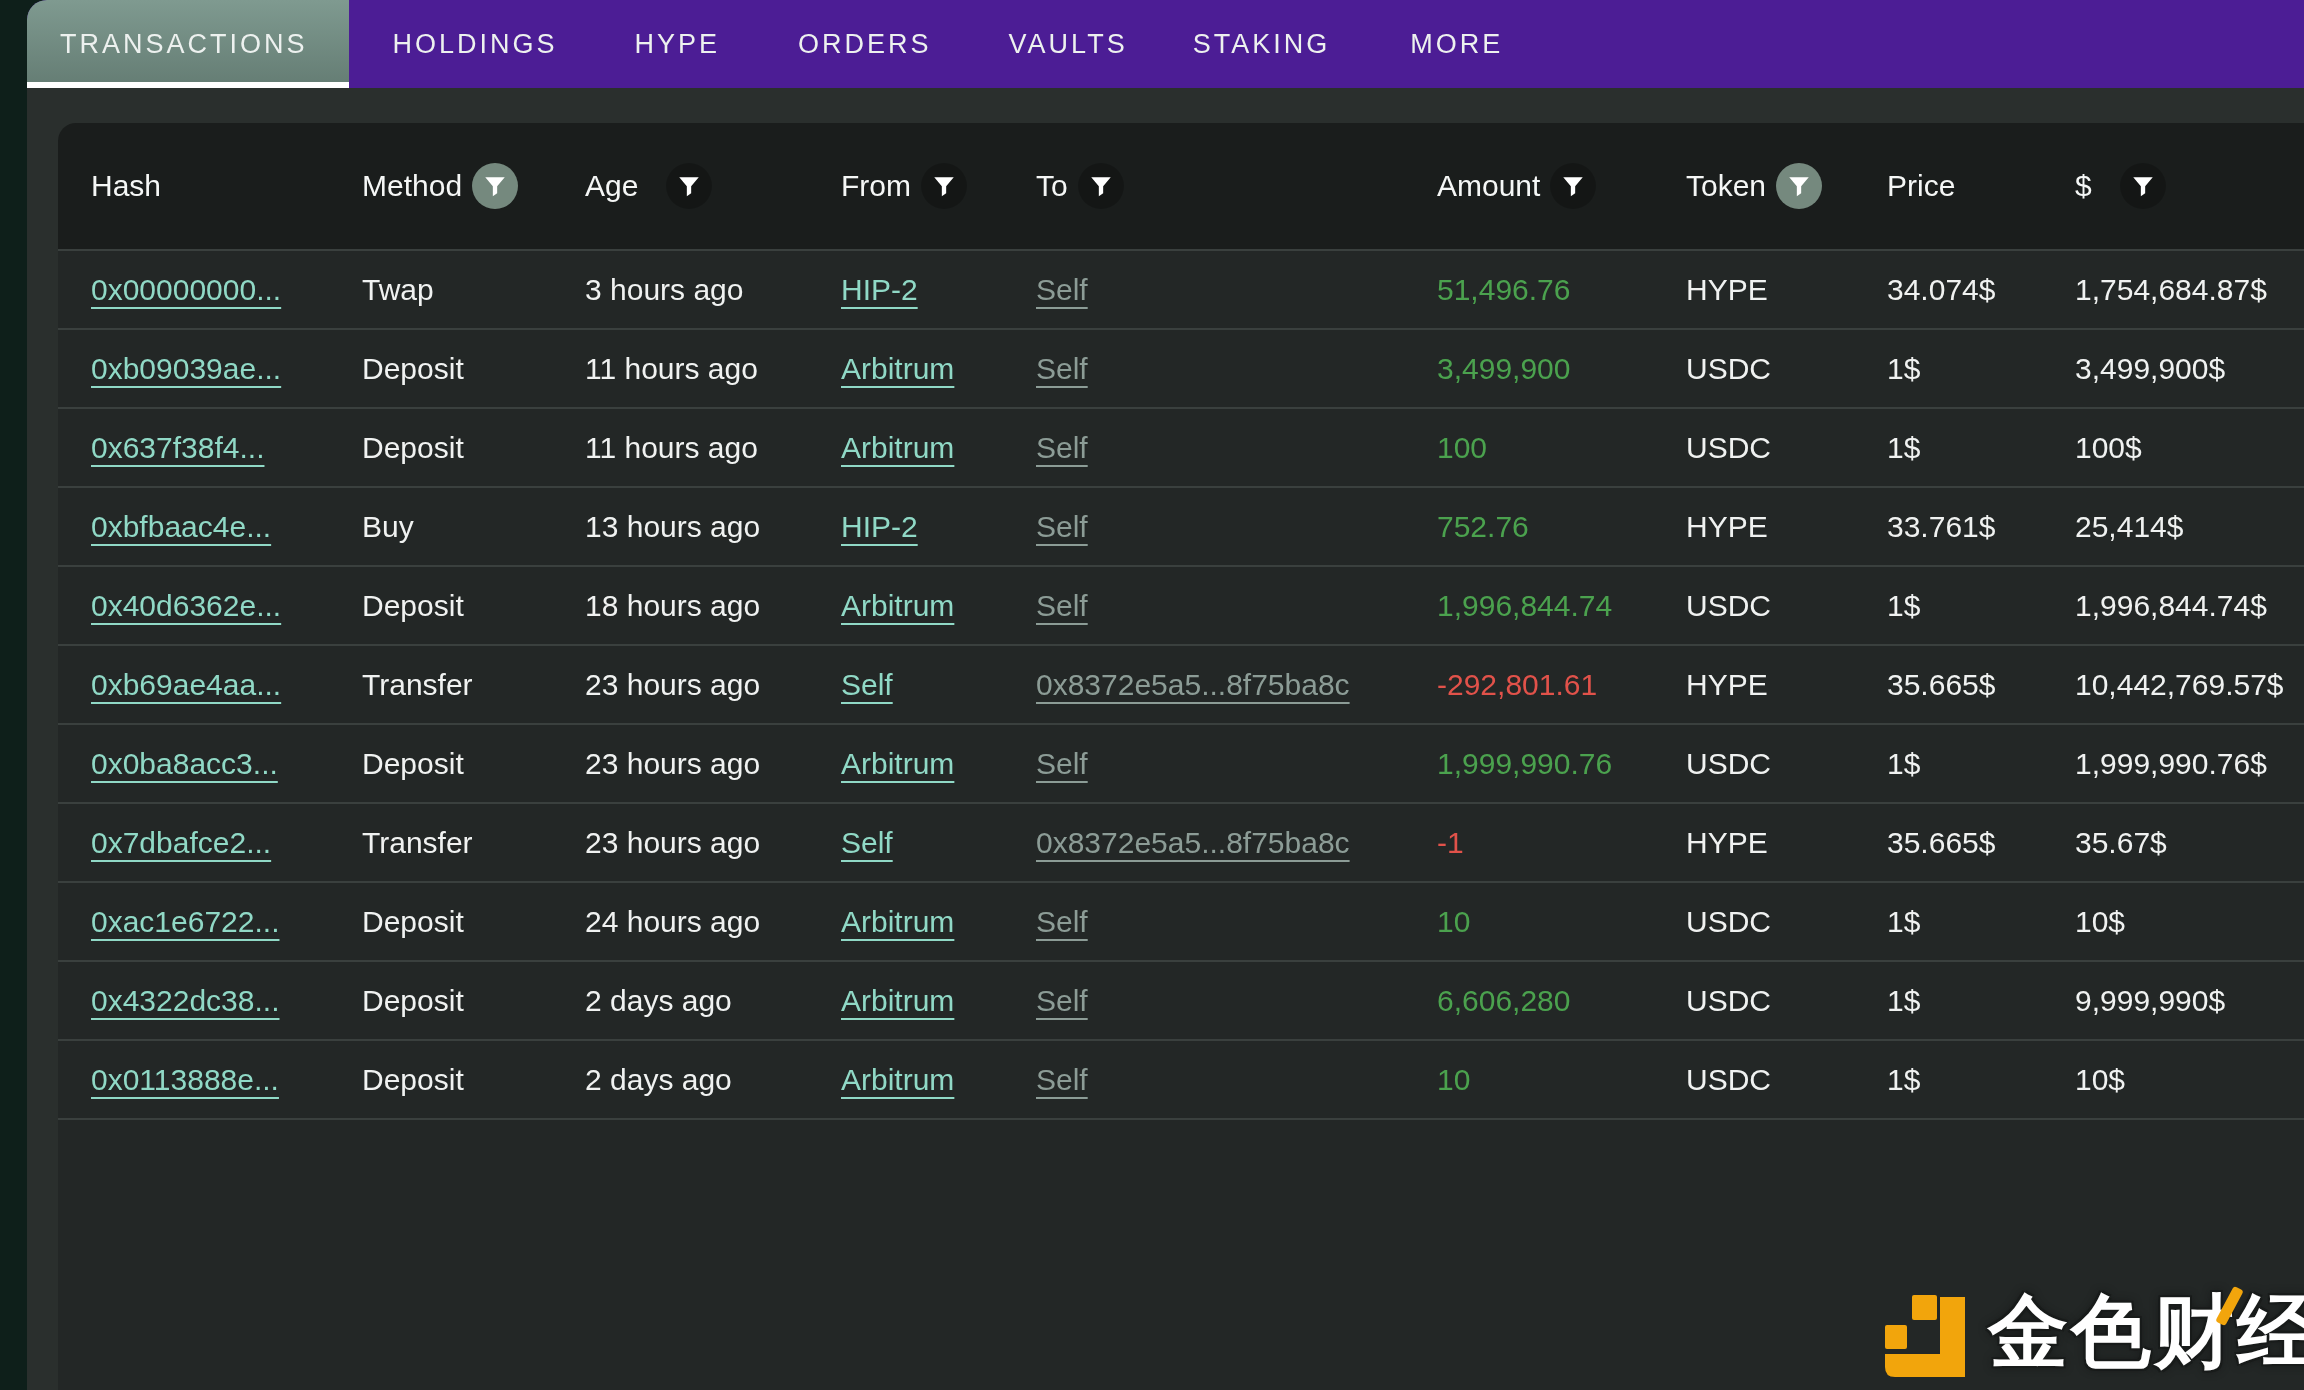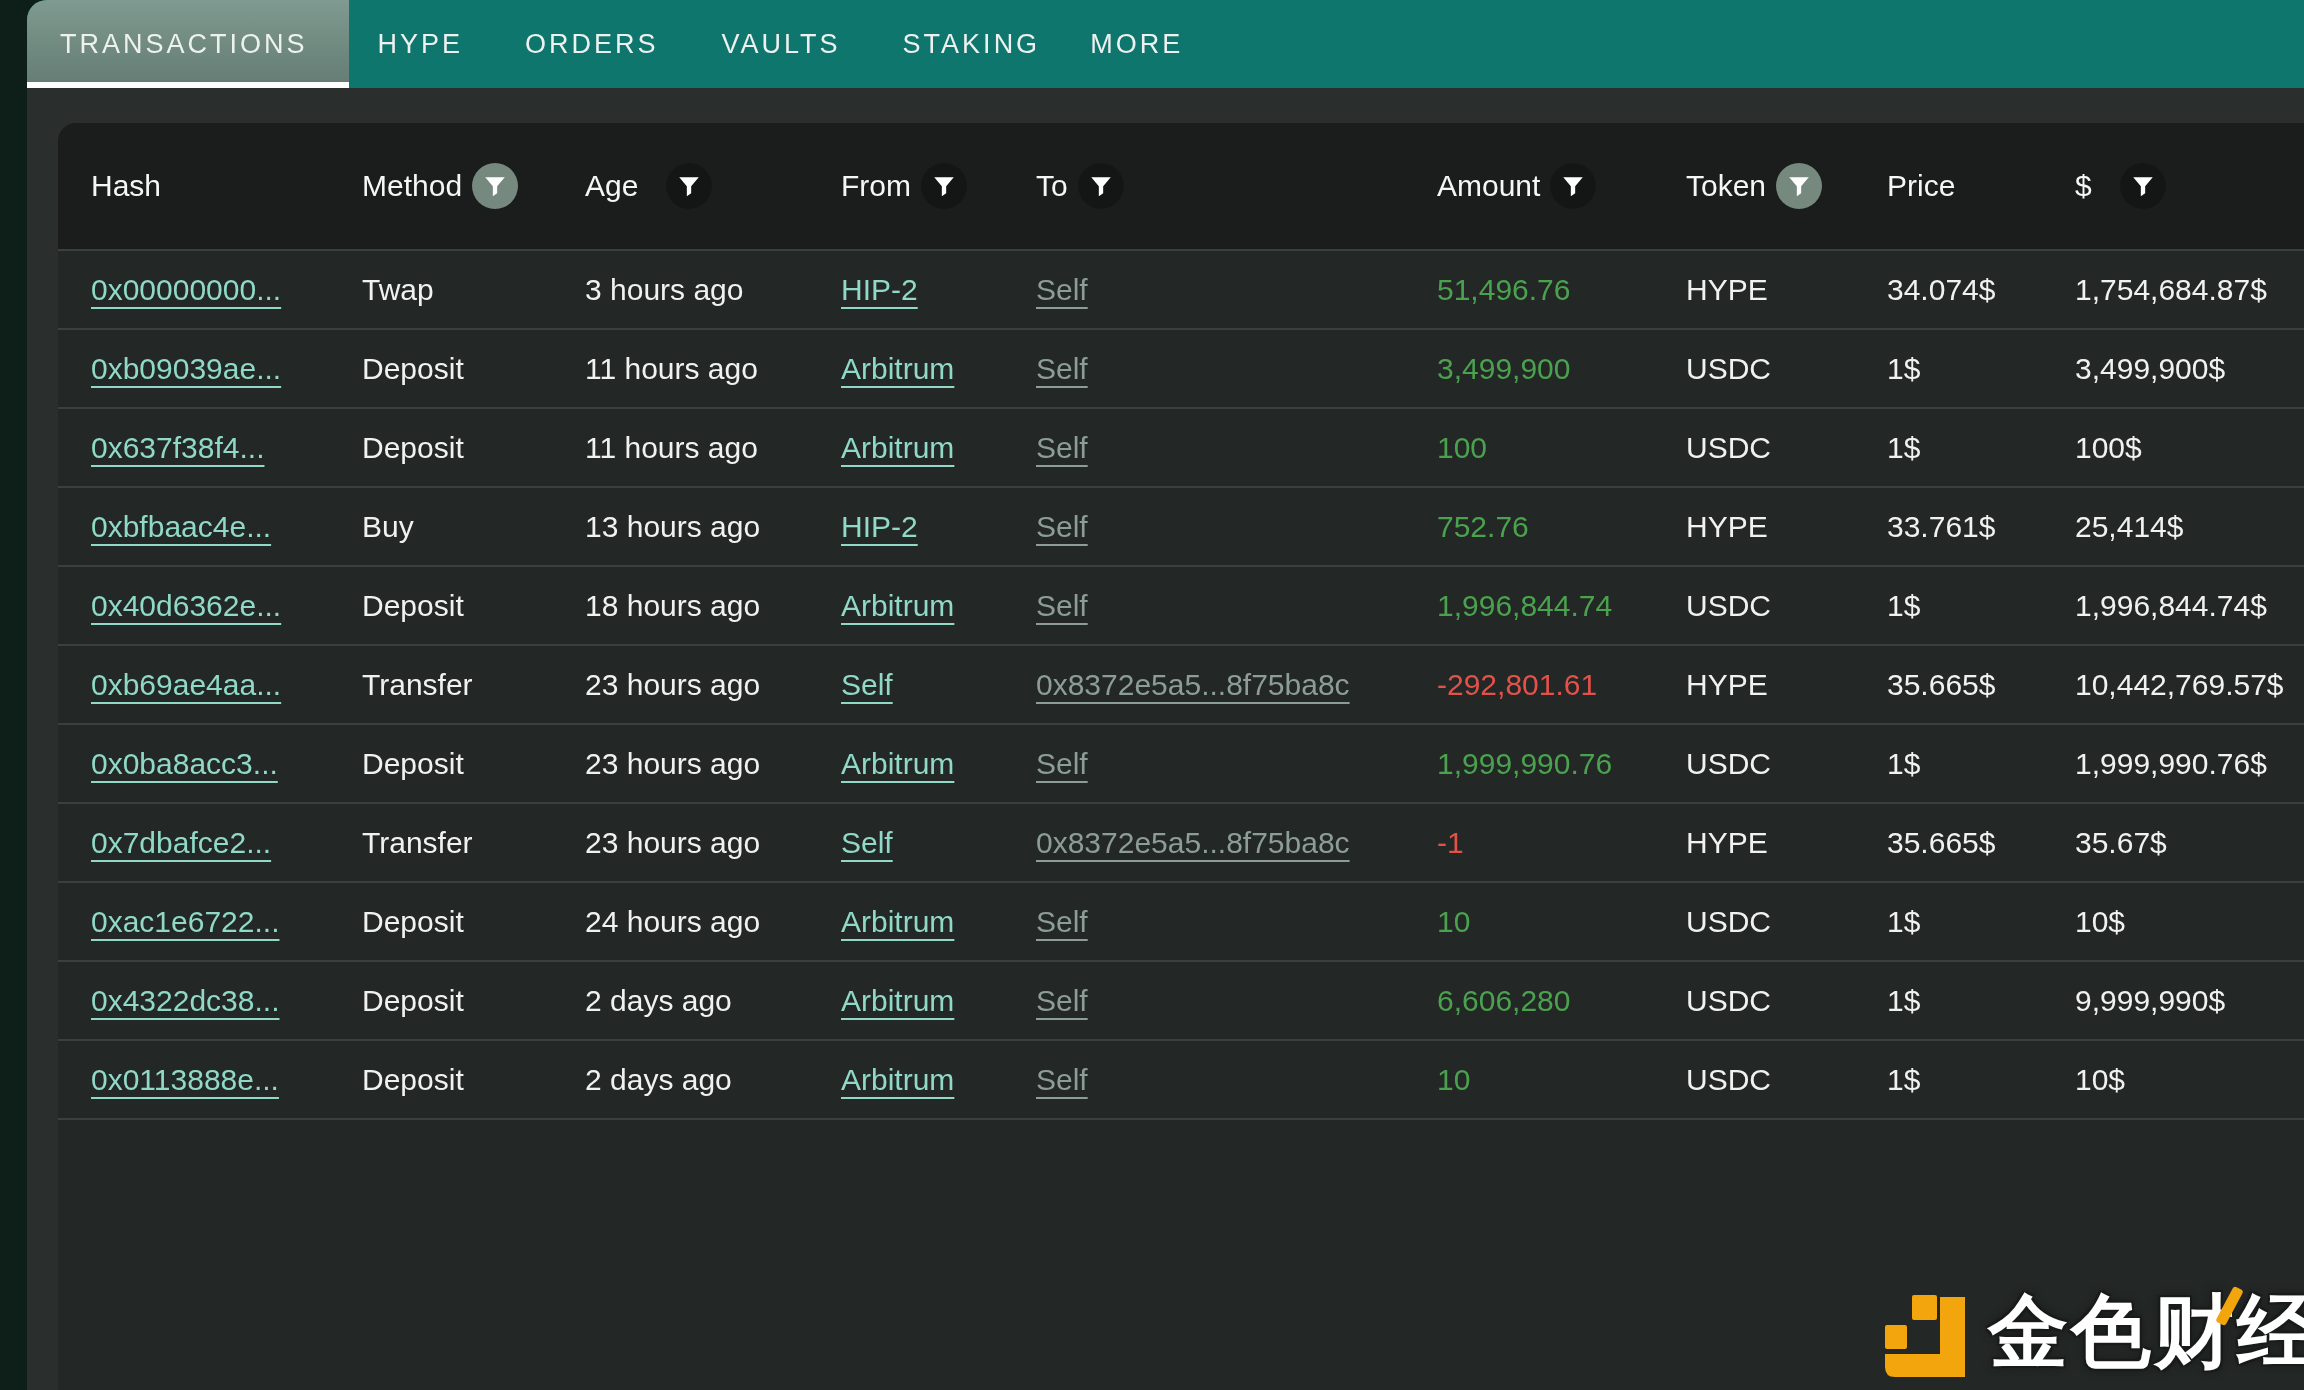--- a/index.html
+++ b/index.html
@@ -7,22 +7,22 @@
   body {
     position:relative; overflow:hidden;
     background:#0e1f1a;
     font-family:"Liberation Sans", sans-serif;
     -webkit-font-smoothing:antialiased;
   }
 
   
   .tabbar {
     position:absolute; left:27px; top:0; right:0; height:88px;
-    background:#0f766e; border-top-left-radius:20px;
-    display:flex; align-items:stretch;
+    background:#4c1d95; border-top-left-radius:20px;
+    display:flex; align-items:stretch;gap:15px;
   }
   .tab {
     display:flex; align-items:center; position:relative;
     color:#edf1ef; font-size:27px; font-weight:500; letter-spacing:3px;
     white-space:nowrap; cursor:pointer;
   }
   .tab:nth-child(1){ padding-left:33px; padding-right:41px; border-top-left-radius:20px; }
   .tab:nth-child(2){ padding-left:29px; }
   .tab:nth-child(3){ padding-left:62px; }
   .tab:nth-child(4){ padding-left:63px; }
@@ -90,20 +90,23 @@
   }
 </style>
 </head>
 <body>
 
 <nav class="tabbar">
   <div class="tab active">
       <span>TRANSACTIONS</span>
     </div>
 
+  <div class="tab">
+      <span>HOLDINGS</span>
+    </div>
 
   <div class="tab">
       <span>HYPE</span>
     </div>
 
   <div class="tab">
       <span>ORDERS</span>
     </div>
 
   <div class="tab">

